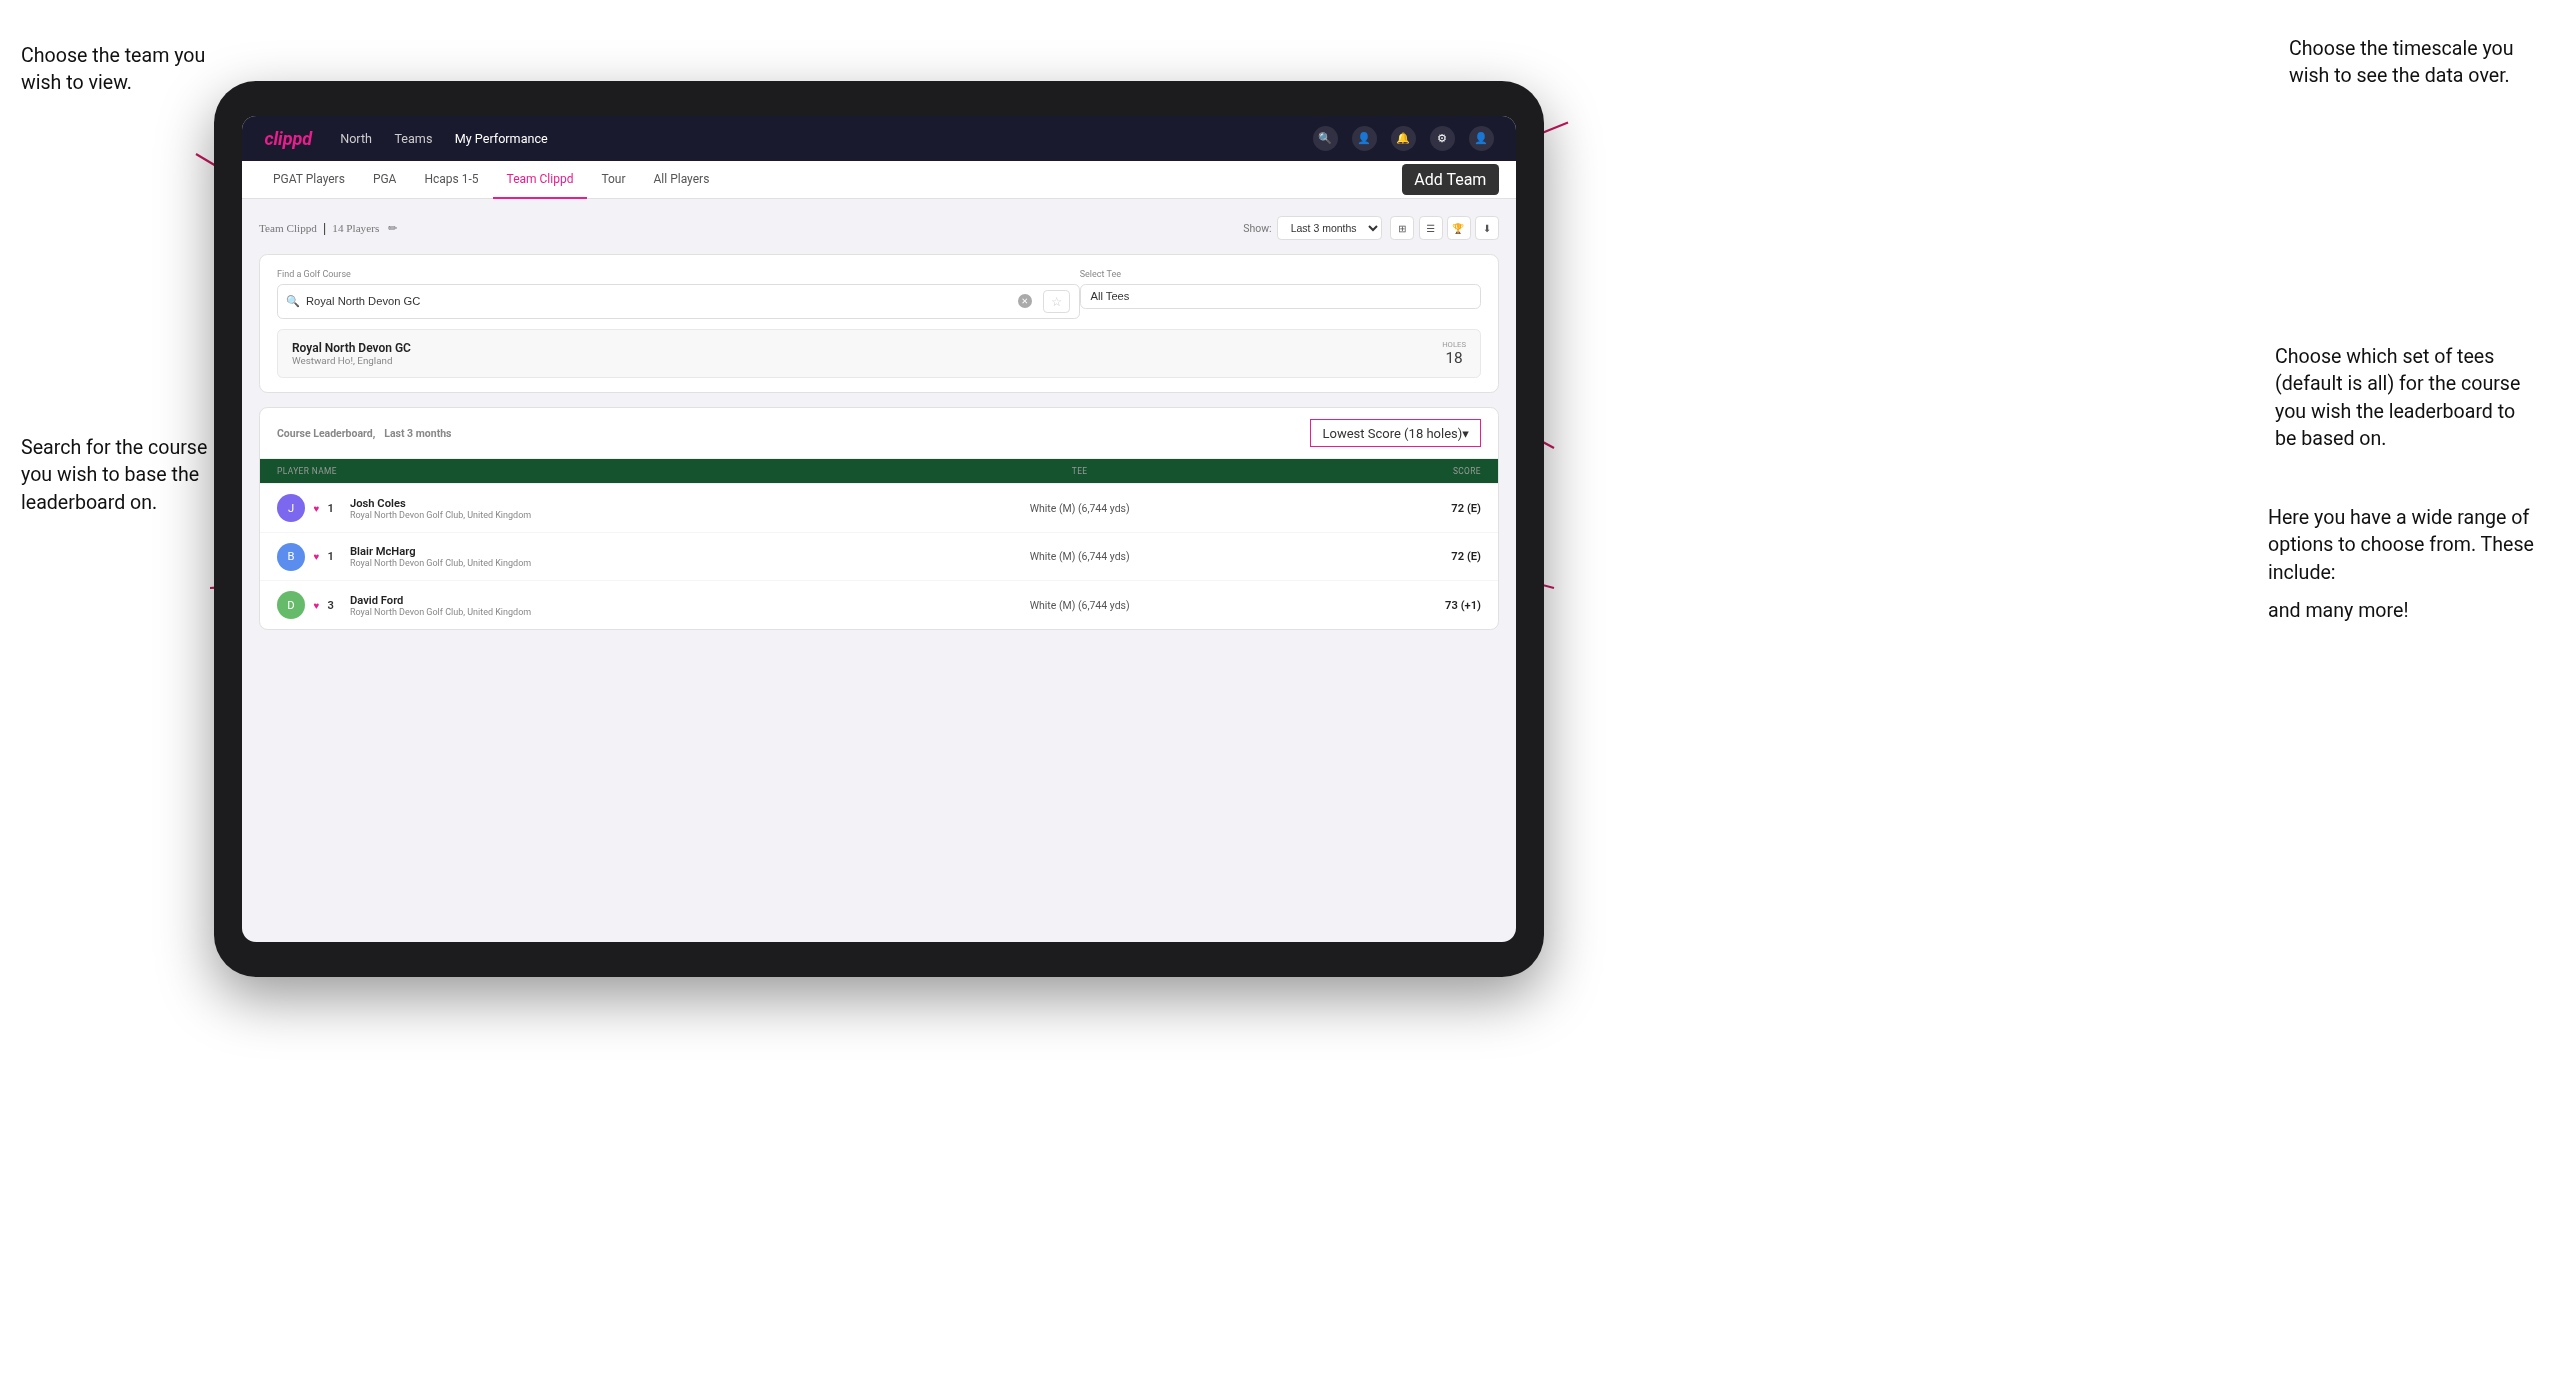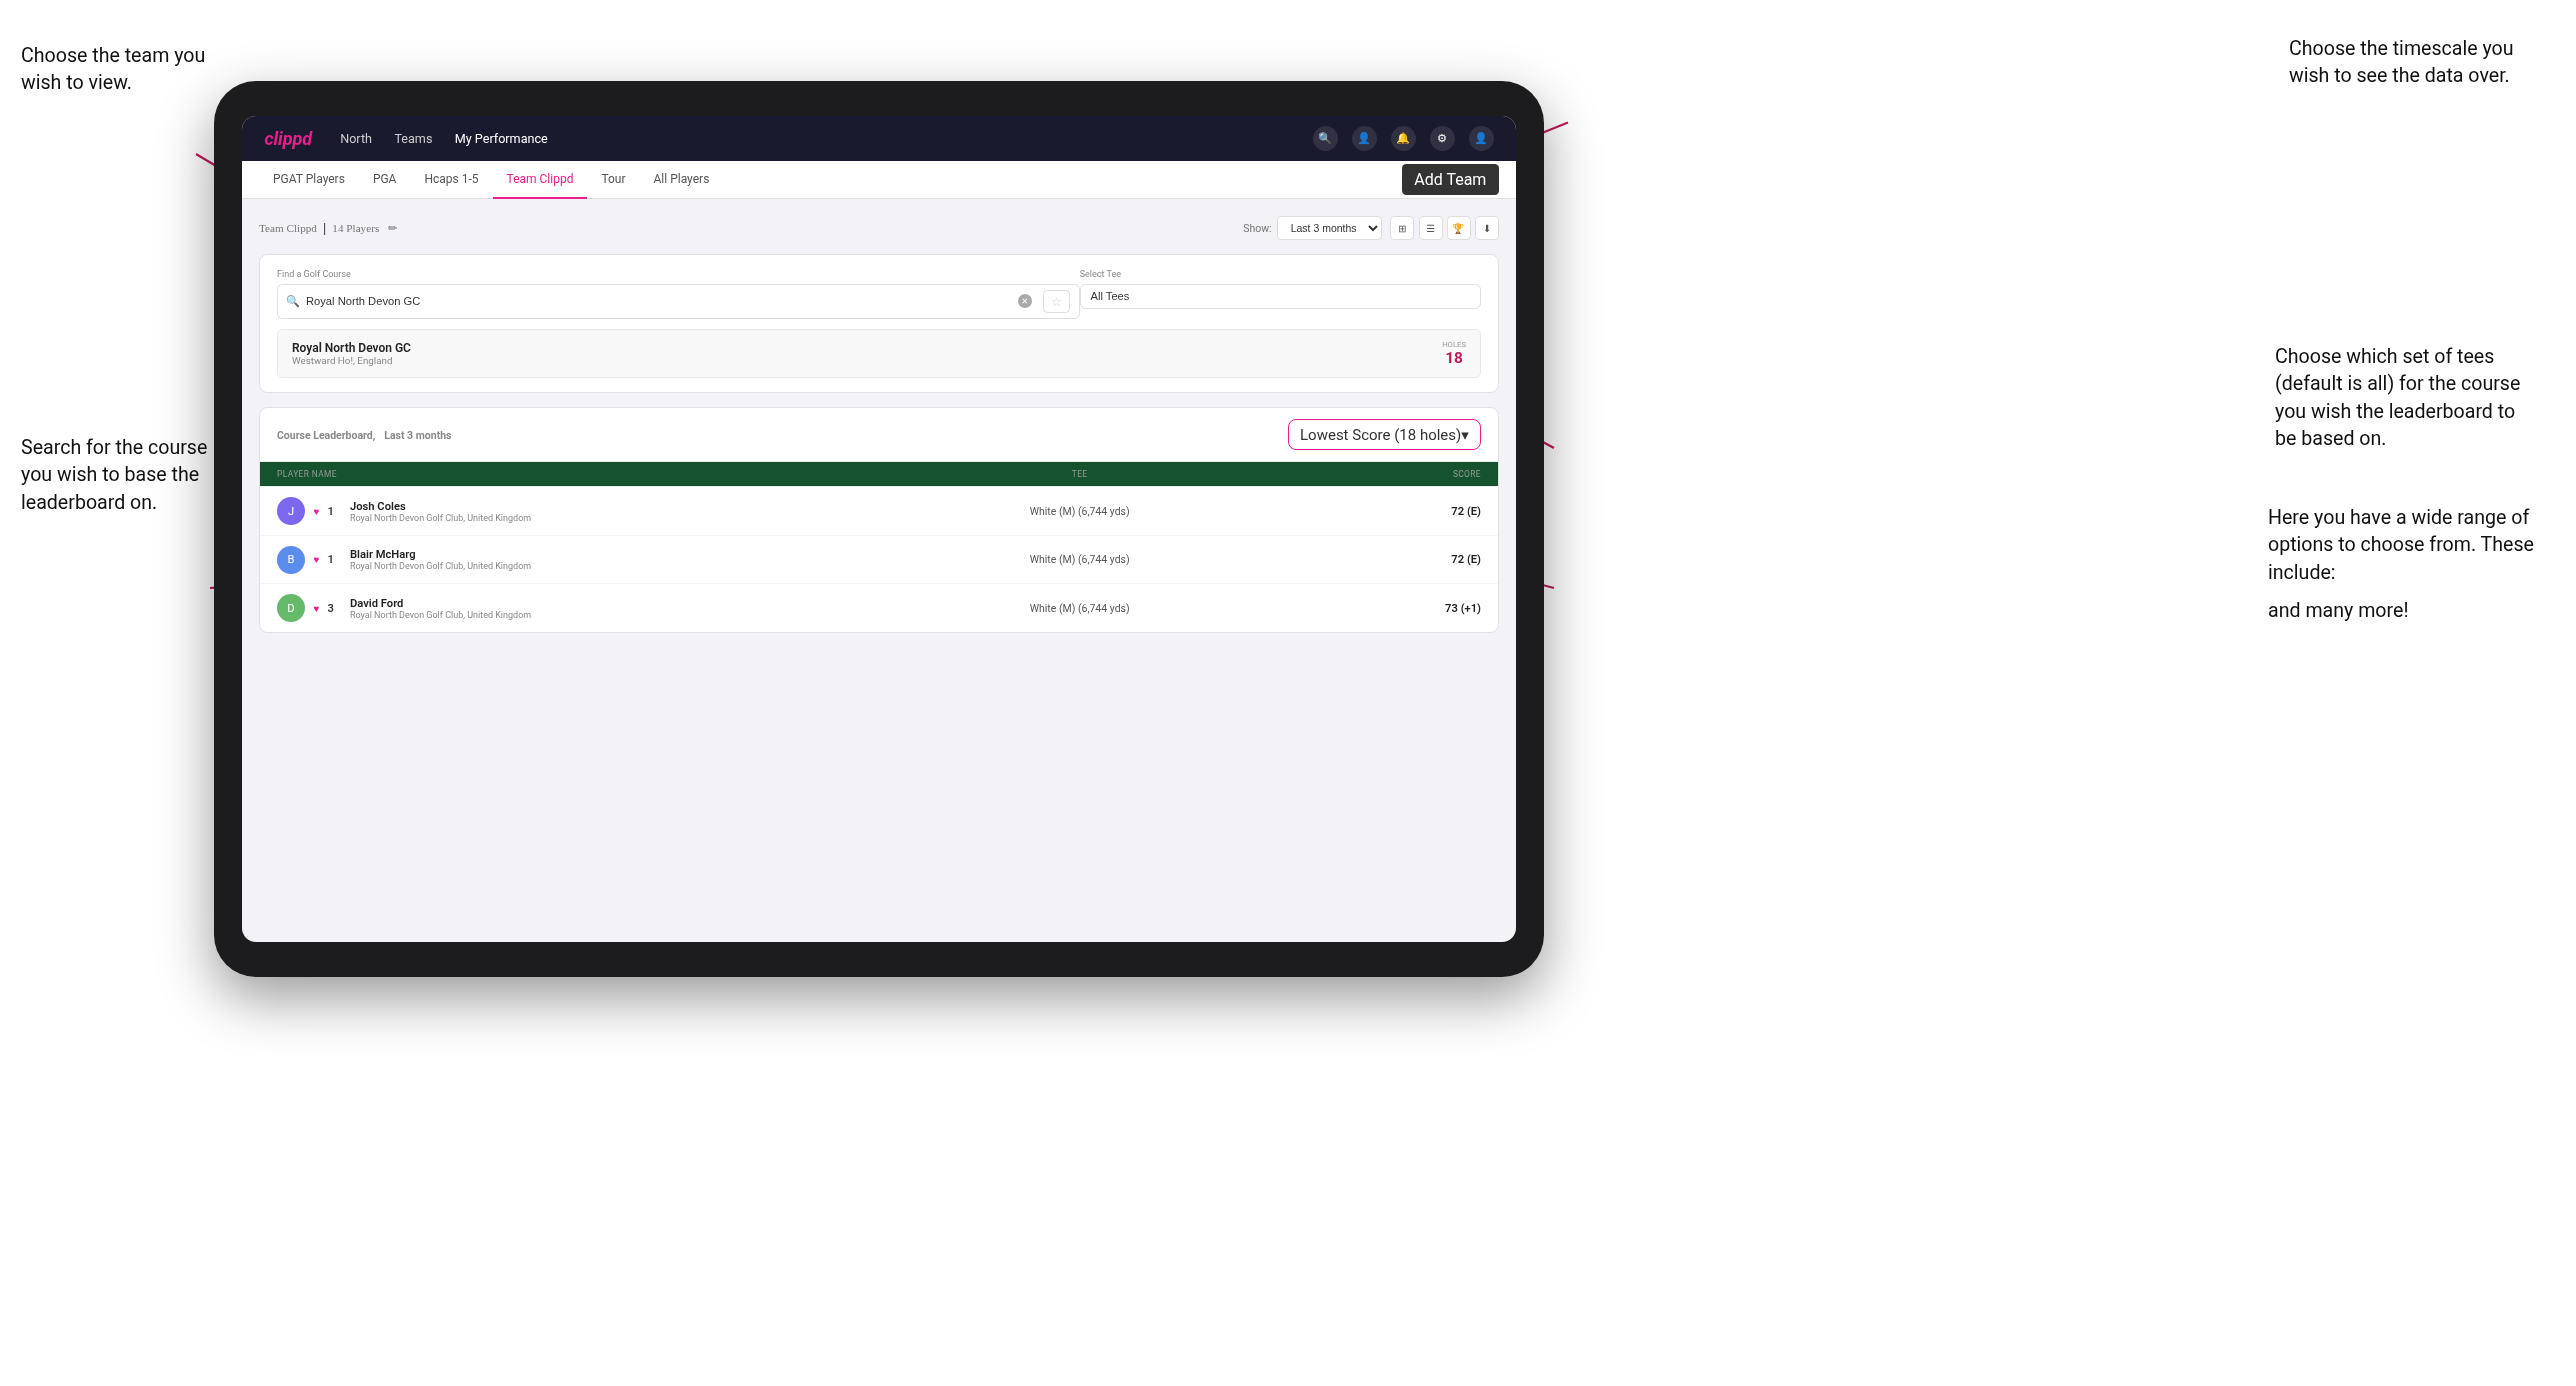--- a/index.html
+++ b/index.html
@@ -368,22 +368,22 @@
     }
 
     .holes-label {
       font-size: 7.7px;
       color: #999;
       text-transform: uppercase;
     }
 
     .holes-count {
       font-size: 15.4px;
-      font-weight: 700;
-      color: #be185d;
+      font-weight: 400;
+      color: #404040;
     }
 
     
     .leaderboard-section {
       background: #fff;
       border: 0.7px solid #e0e0e0;
       border-radius: 8.4px;
       overflow: hidden;
     }
 
@@ -402,23 +402,23 @@
     }
 
     .leaderboard-title span {
       font-weight: 700;
       color: #888;
       font-size: 10.5px;
     }
 
     .score-select {
       border: 1.4px solid #e91e8c;
-      border-radius: 8px;
+      border-radius: 0;
       padding: 5.6px 11.2px;
-      font-size: 15px;
+      font-size: 13px;
       color: #333;
       cursor: pointer;
       background: #fff;
       min-width: 154px;
       display: flex;
       align-items: center;
       justify-content: space-between;
     }
 
     .table-head {

